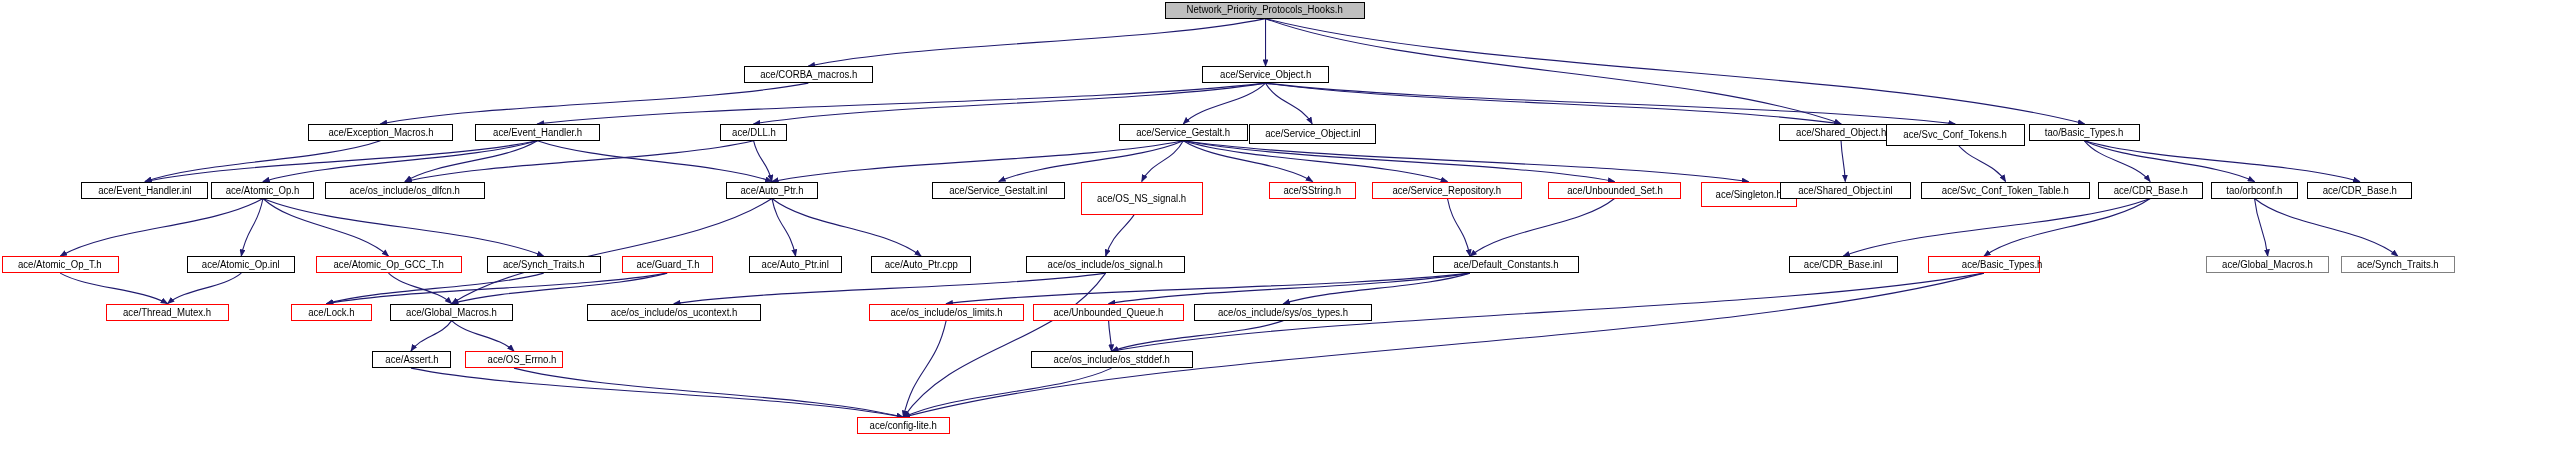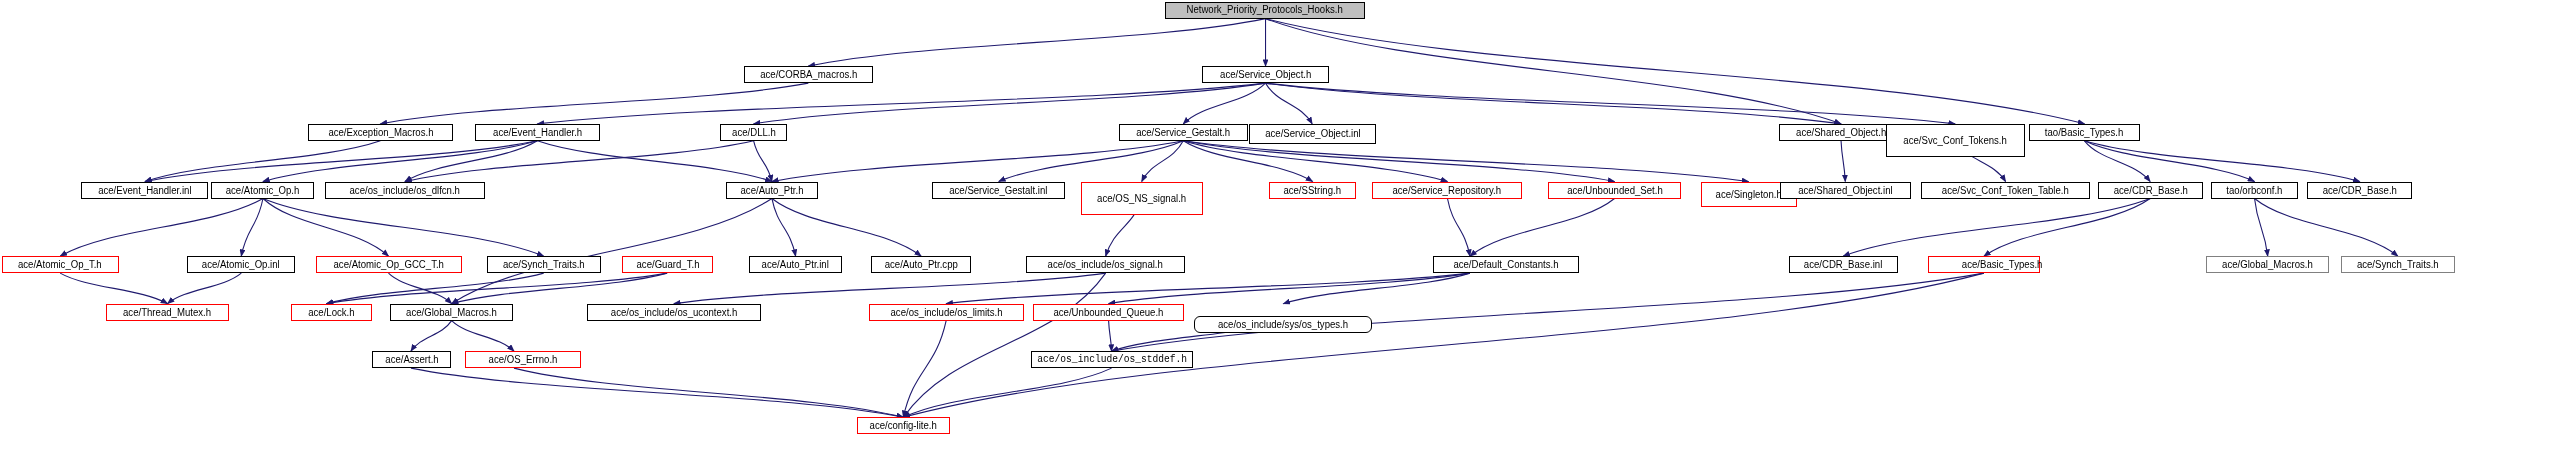--- a/index.html
+++ b/index.html
@@ -113,21 +113,21 @@
       </div>
       <div class="node" style="left: 1119px; top: 124px; width: 129px; height: 17px;">
         <span>ace/Service_Gestalt.h</span>
       </div>
       <div class="node" style="left: 1249px; top: 124px; width: 127px; height: 20px;">
         <span>ace/Service_Object.inl</span>
       </div>
       <div class="node" style="left: 1779px; top: 124px; width: 125px; height: 17px;">
         <span>ace/Shared_Object.h</span>
       </div>
-      <div class="node" style="left: 1886px; top: 124px; width: 139px; height: 33px;">
+      <div class="node" style="left: 1886px; top: 124px; width: 139px; height: 22px;">
         <span>ace/Svc_Conf_Tokens.h</span>
       </div>
       <div class="node" style="left: 2029px; top: 124px; width: 111px; height: 17px;">
         <span>tao/Basic_Types.h</span>
       </div>
       <div class="node" style="left: 81px; top: 182px; width: 127px; height: 17px;">
         <span>ace/Event_Handler.inl</span>
       </div>
       <div class="node" style="left: 211px; top: 182px; width: 103px; height: 17px;">
         <span>ace/Atomic_Op.h</span>
@@ -221,30 +221,30 @@
       </div>
       <div class="node" style="left: 587px; top: 304px; width: 174px; height: 17px;">
         <span>ace/os_include/os_ucontext.h</span>
       </div>
       <div class="node red" style="left: 869px; top: 304px; width: 155px; height: 17px;">
         <span>ace/os_include/os_limits.h</span>
       </div>
       <div class="node red" style="left: 1033px; top: 304px; width: 151px; height: 17px;">
         <span>ace/Unbounded_Queue.h</span>
       </div>
-      <div class="node" style="left: 1194px; top: 316px; width: 178px; height: 17px; border-radius: 6px;">
+      <div class="node" style="left: 1194px; top: 304px; width: 178px; height: 17px;">
         <span>ace/os_include/sys/os_types.h</span>
       </div>
       <div class="node" style="left: 372px; top: 351px; width: 79px; height: 17px;">
         <span>ace/Assert.h</span>
       </div>
-      <div class="node red" style="left: 465px; top: 351px; width: 116px; height: 17px;">
+      <div class="node red" style="left: 465px; top: 351px; width: 98px; height: 17px; justify-content: flex-end;">
         <span>ace/OS_Errno.h</span>
       </div>
-      <div class="node" style="left: 1031px; top: 351px; width: 162px; height: 17px; font-family: Liberation Mono, monospace;">
+      <div class="node" style="left: 1031px; top: 351px; width: 162px; height: 17px;">
         <span>ace/os_include/os_stddef.h</span>
       </div>
       <div class="node red" style="left: 857px; top: 417px; width: 93px; height: 17px;">
         <span>ace/config-lite.h</span>
       </div>
     </div>
 </div>
 
 
 </body></html>

